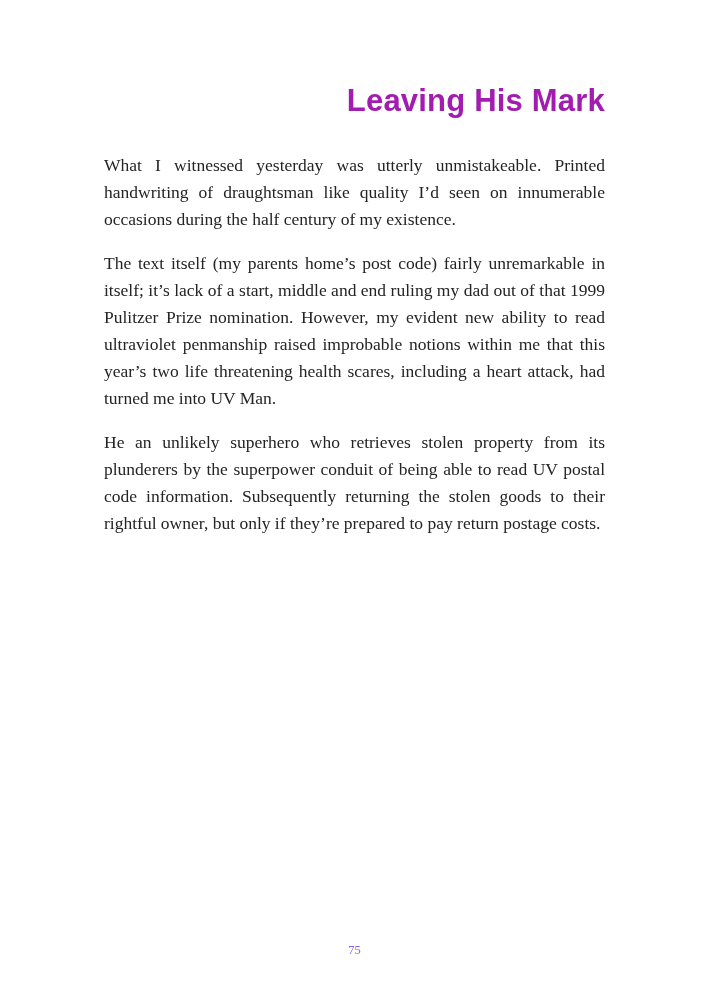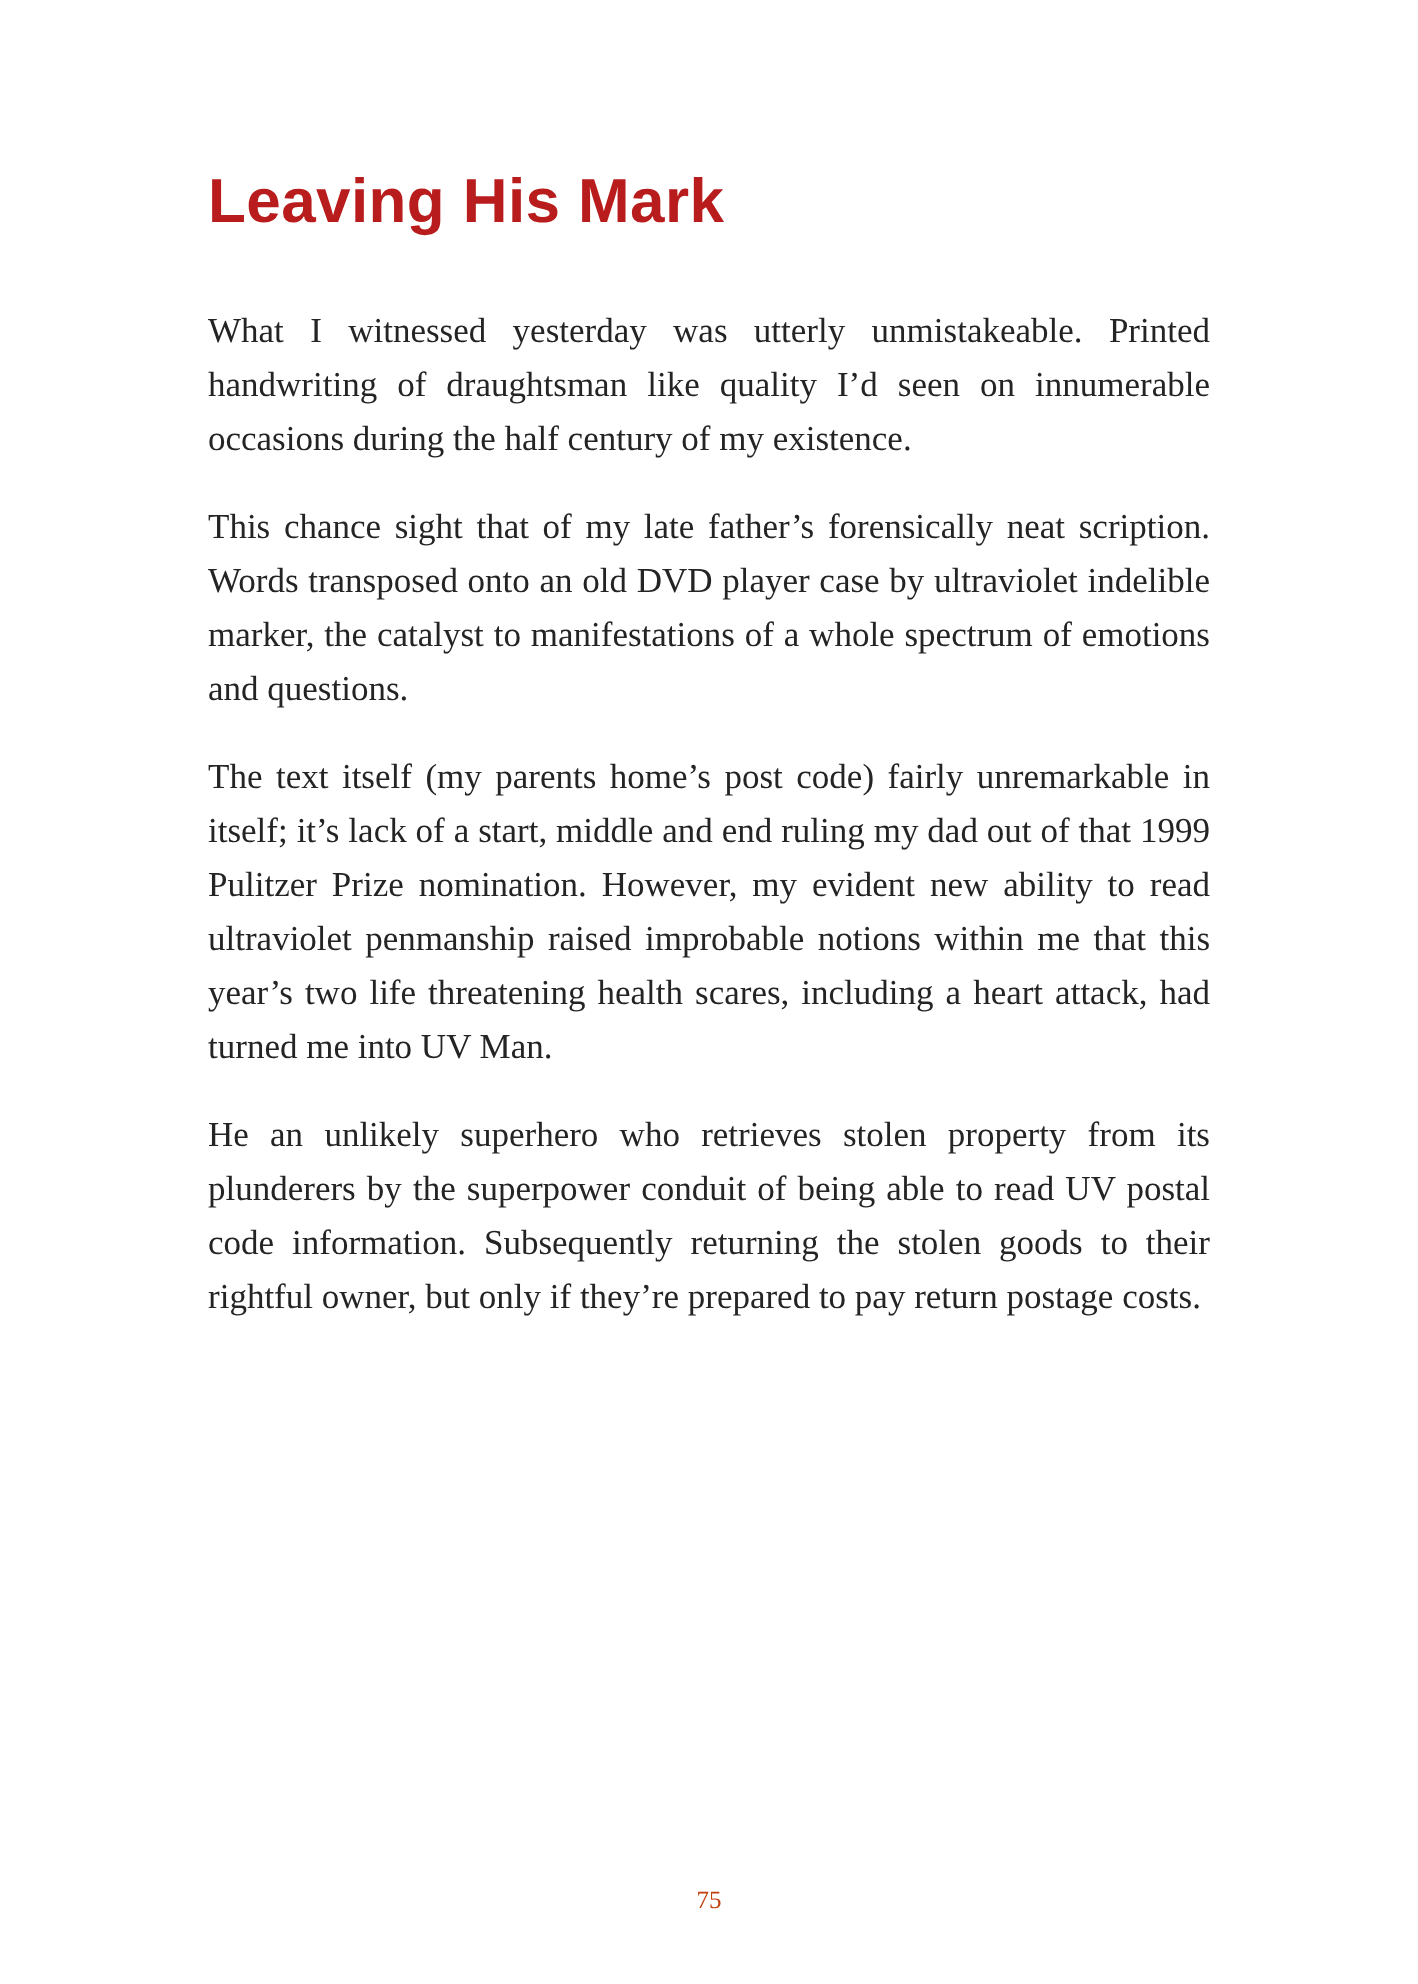--- a/index.html
+++ b/index.html
@@ -16,51 +16,50 @@
     padding: 84px 104px 0 104px;
     font-family: "Liberation Serif", serif;
     color: #222222;
     overflow: hidden;
   }
   .title {
     font-family: "Liberation Sans", sans-serif;
     font-weight: 700;
     font-size: 31px;
     line-height: 1.1;
-    text-align: left;
-    color: #b91c1c;
+    text-align: right;
+    color: #a21caf;
     margin: 0 0 34px 0;
     letter-spacing: 0.2px;
   }
   .body-text p {
     margin: 16px 0 17px 0;
     font-size: 17.5px;
     line-height: 27px;
     text-align: justify;
     text-justify: inter-word;
     color: #242424;
   }
   .page-number {
     position: absolute;
     left: 0;
     right: 0;
     bottom: 34px;
     text-align: center;
     font-family: "Liberation Serif", serif;
     font-size: 12.5px;
-    color: #c2410c;
+    color: #8b5cf6;
   }
 </style>
 </head>
 <body>
 
 <div class="page">
   <h1 class="title">Leaving His Mark</h1>
 
   <div class="body-text">
     <p>What I witnessed yesterday was utterly unmistakeable. Printed handwriting of draughtsman like quality I’d seen on innumerable occasions during the half century of my existence.</p>
-    <p>This chance sight that of my late father’s forensically neat scription. Words transposed onto an old DVD player case by ultraviolet indelible marker, the catalyst to manifestations of a whole spectrum of emotions and questions.</p>
     <p>The text itself (my parents home’s post code) fairly unremarkable in itself; it’s lack of a start, middle and end ruling my dad out of that 1999 Pulitzer Prize nomination. However, my evident new ability to read ultraviolet penmanship raised improbable notions within me that this year’s two life threatening health scares, including a heart attack, had turned me into UV Man.</p>
     <p>He an unlikely superhero who retrieves stolen property from its plunderers by the superpower conduit of being able to read UV postal code information. Subsequently returning the stolen goods to their rightful owner, but only if they’re prepared to pay return postage costs.</p>
   </div>
 
   <div class="page-number">75</div>
 </div>
 
 </body></html>

